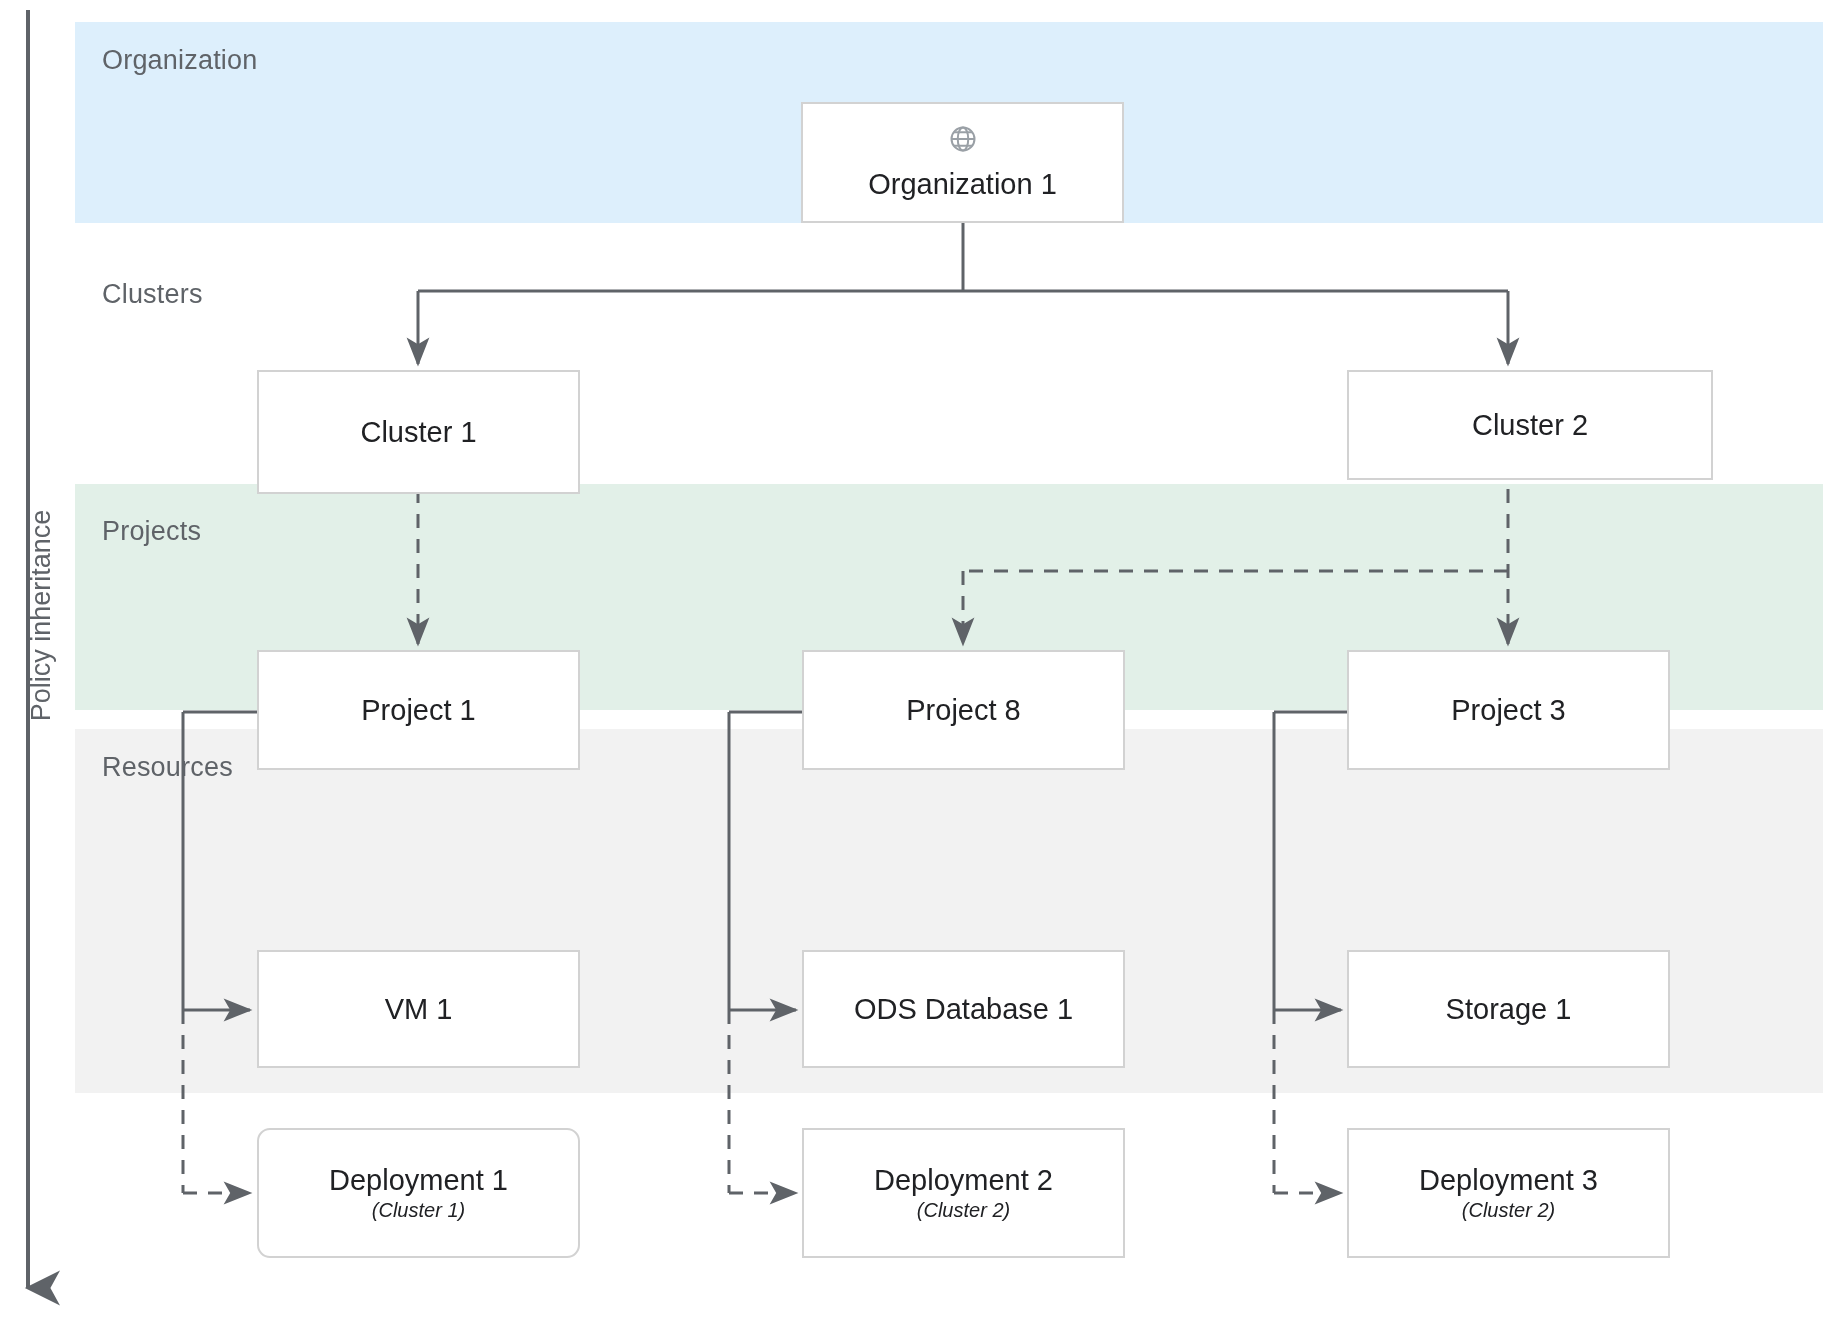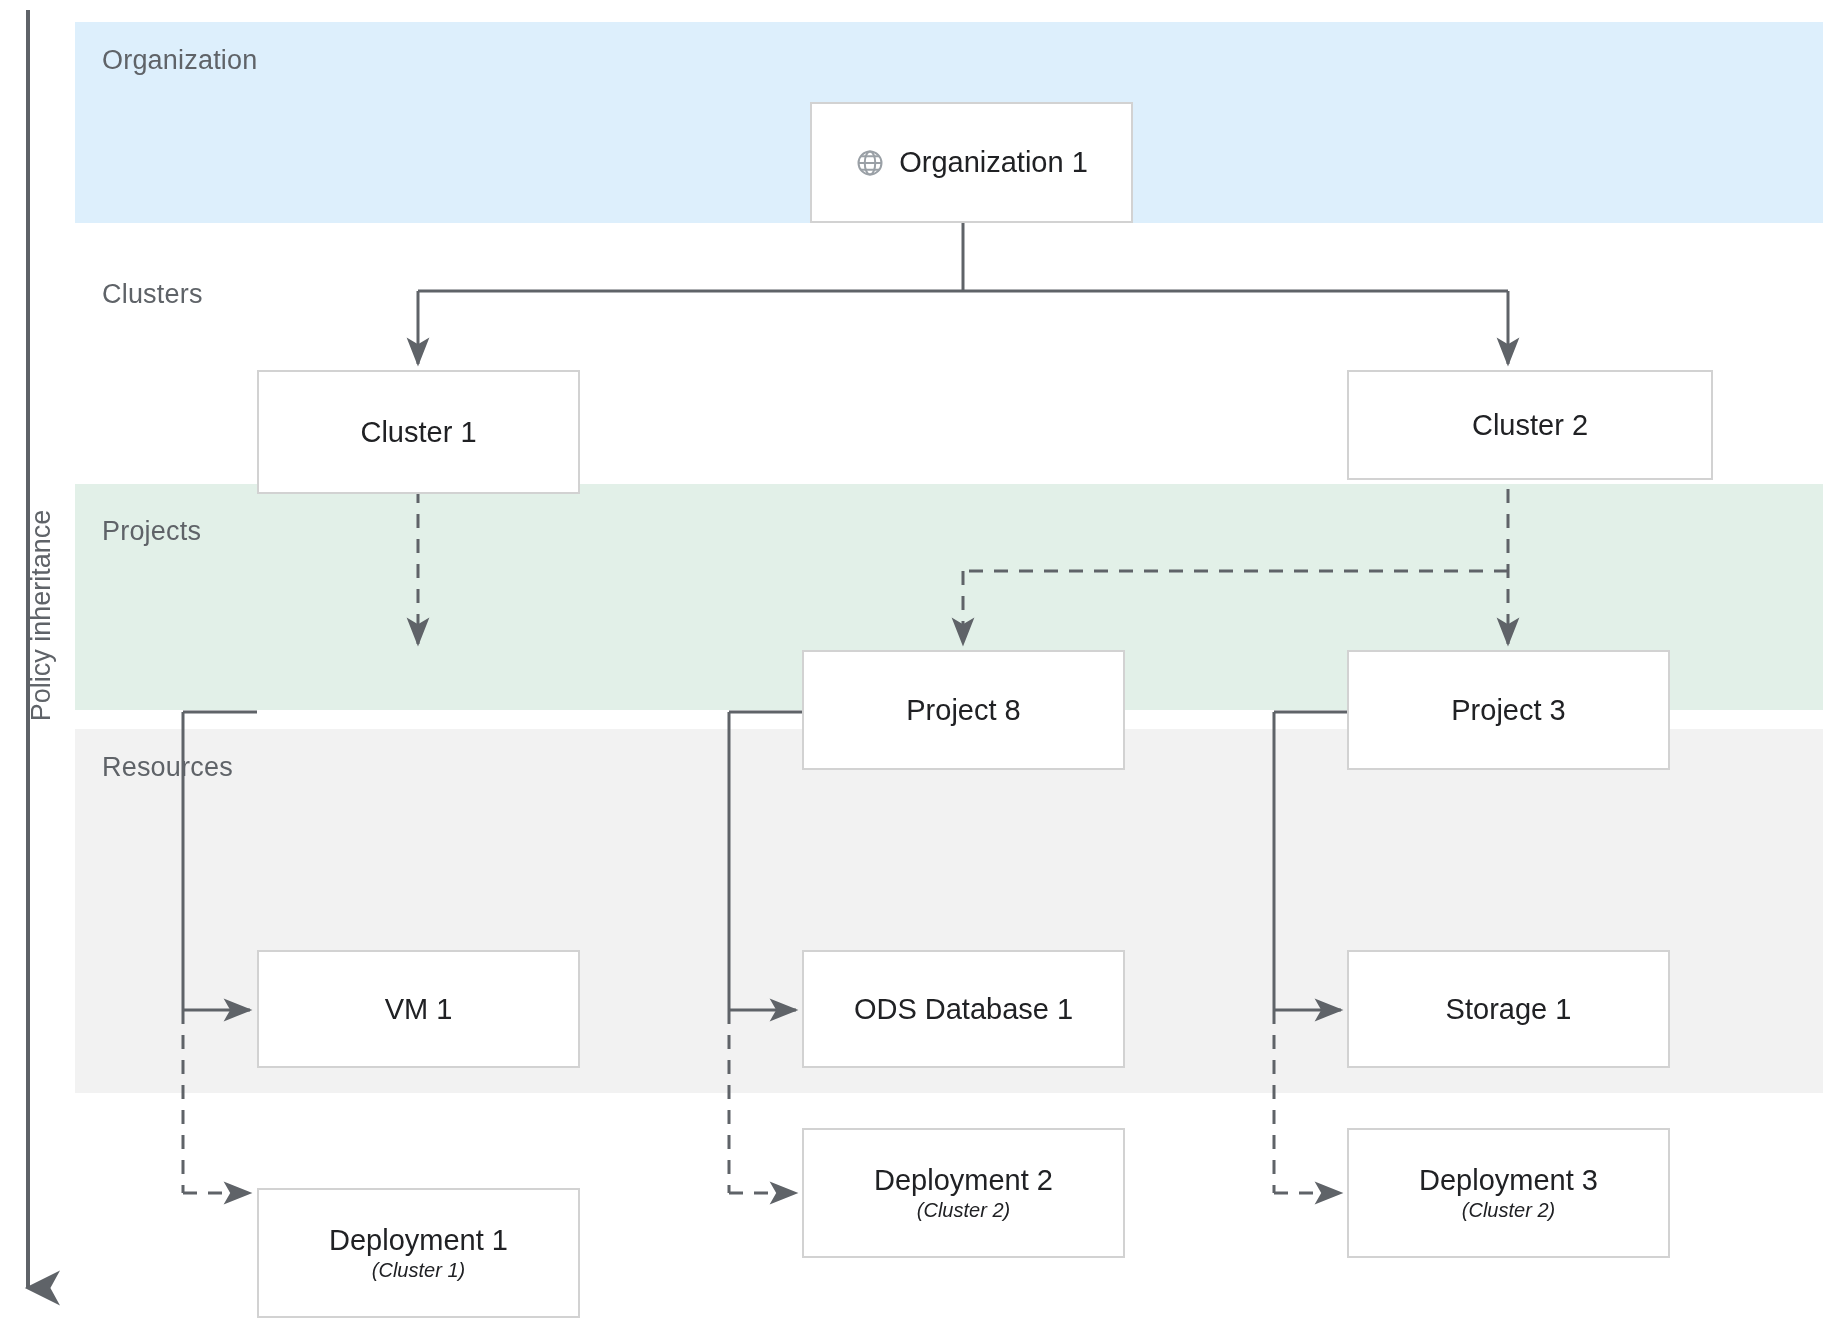--- a/index.html
+++ b/index.html
@@ -57,23 +57,22 @@
   }
   .node .subtitle {
     font-size: 20px;
     line-height: 1.15;
     margin-top: 2px;
     white-space: nowrap;
     color: #202124;
     font-style: italic;
   }
   .node.with-icon {
-    flex-direction: row;
+    flex-direction: column;
     gap: 14px;
-    margin-left: 9px;
   }
   .globe {
     width: 30px;
     height: 30px;
     flex: 0 0 auto;
     display: block;
   }
 
   
   #axis-wrap { position: absolute; left: 0; top: 0; width: 75px; height: 1326px; }
@@ -199,20 +198,23 @@
   </div>
 
   <div class="node" style="left:257px; top:370px; width:323px; height:124px;">
     <span class="title">Cluster 1</span>
   </div>
 
   <div class="node" style="left:1347px; top:370px; width:366px; height:110px;">
     <span class="title">Cluster 2</span>
   </div>
 
+  <div class="node" style="left:257px; top:650px; width:323px; height:120px;">
+    <span class="title">Project 1</span>
+  </div>
 
   <div class="node" style="left:802px; top:650px; width:323px; height:120px;">
     <span class="title">Project 8</span>
   </div>
 
   <div class="node" style="left:1347px; top:650px; width:323px; height:120px;">
     <span class="title">Project 3</span>
   </div>
 
   <div class="node" style="left:257px; top:950px; width:323px; height:118px;">
@@ -220,21 +222,21 @@
   </div>
 
   <div class="node" style="left:802px; top:950px; width:323px; height:118px;">
     <span class="title">ODS Database 1</span>
   </div>
 
   <div class="node" style="left:1347px; top:950px; width:323px; height:118px;">
     <span class="title">Storage 1</span>
   </div>
 
-  <div class="node" style="left:257px; top:1188px; width:323px; height:130px;">
+  <div class="node" style="left:257px; top:1128px; width:323px; height:130px;border-radius:13px;">
     <span class="title">Deployment 1</span>
     <span class="subtitle">(Cluster 1)</span>
   </div>
 
   <div class="node" style="left:802px; top:1128px; width:323px; height:130px;">
     <span class="title">Deployment 2</span>
     <span class="subtitle">(Cluster 2)</span>
   </div>
 
   <div class="node" style="left:1347px; top:1128px; width:323px; height:130px;">

